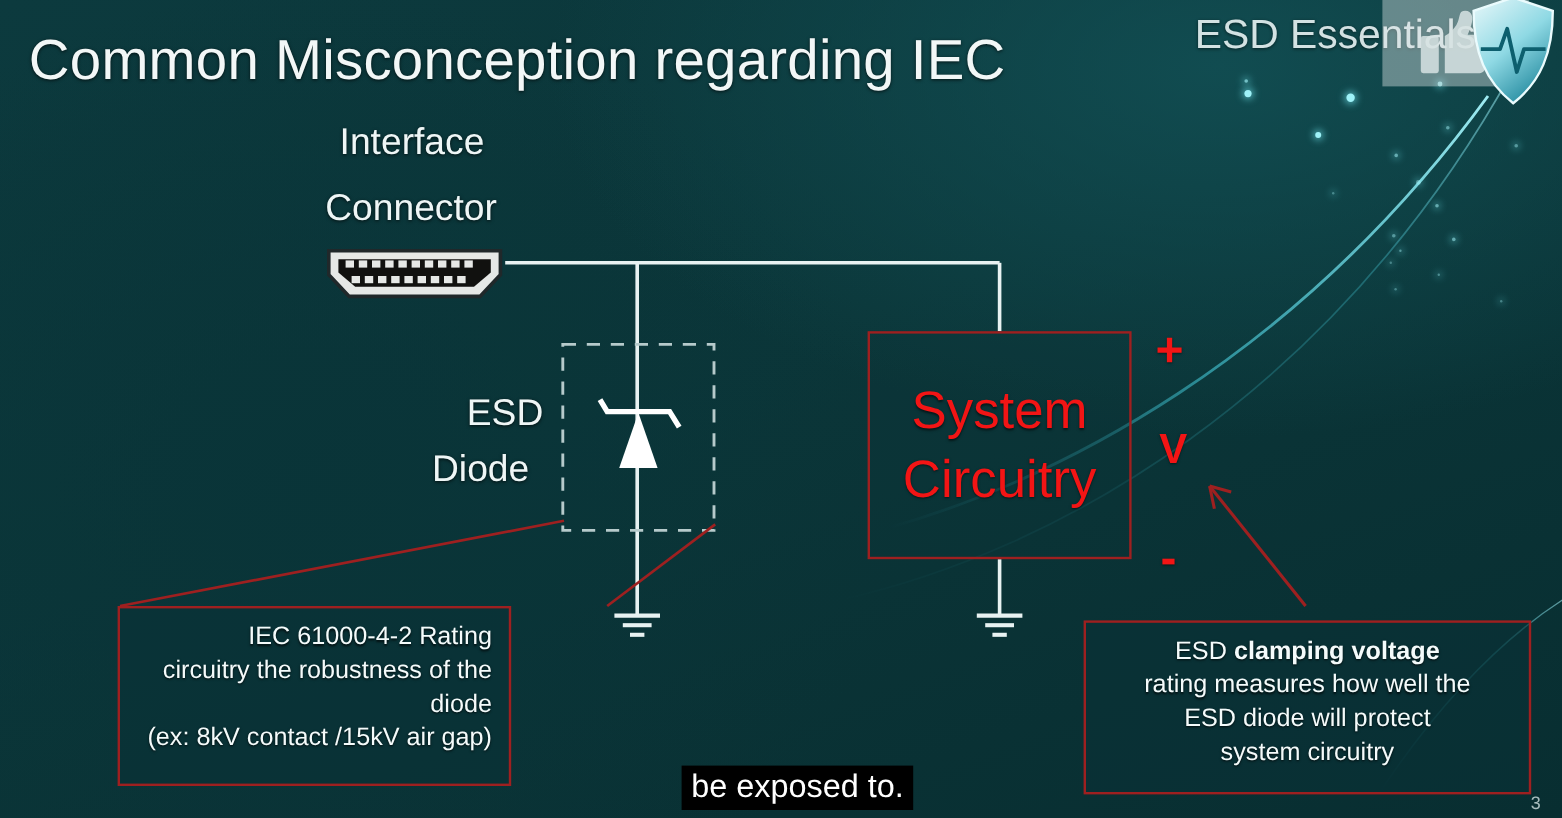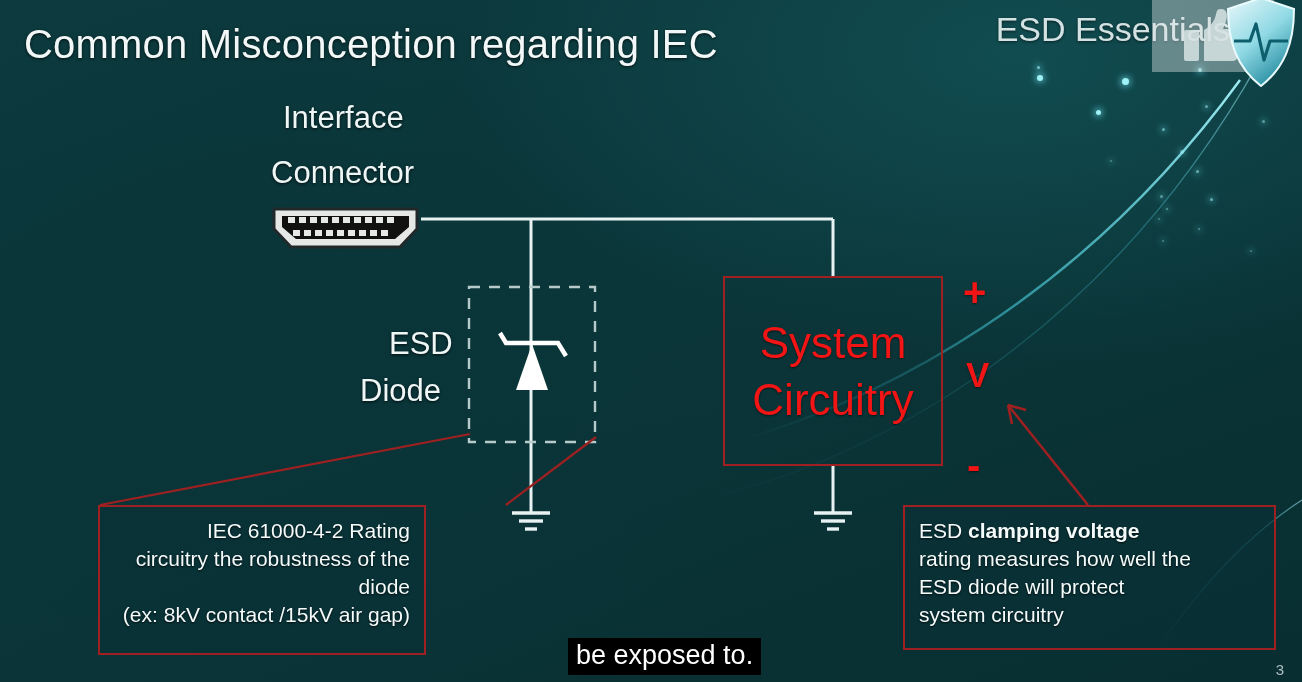--- a/index.html
+++ b/index.html
@@ -22,21 +22,21 @@
   .bg-layer{position:absolute;inset:0;pointer-events:none;}
   .swoosh{position:absolute;left:0;top:0;width:1302px;height:682px;}
   .particle{
     position:absolute;border-radius:50%;
     background:#9ff2f8;
     box-shadow:0 0 6px 2px rgba(120,240,250,0.55);
   }
   
   #title{
     position:absolute; left:24px; top:22px;
-    font-size:40px; color:#f2f7f7; letter-spacing:.2px;
+    font-size:47px; color:#f2f7f7; letter-spacing:.2px;
     text-shadow:0 1px 3px rgba(0,0,0,.7);
     white-space:nowrap;
   }
   #brand{
     position:absolute; right:72px; top:10px;
     font-size:34px; color:#e4eff0; opacity:.92;
     text-shadow:0 1px 3px rgba(0,0,0,.6);
     white-space:nowrap;
   }
   #shield{ position:absolute; right:2px; top:-6px; width:78px; height:100px; }
@@ -82,21 +82,21 @@
     position:absolute;
     border:2px solid #9e2020;
     background:rgba(10,50,54,.55);
     color:#f4fbfb;
     padding:10px 14px 8px 14px;
     font-size:21px;
     line-height:1.33;
     text-shadow:0 1px 2px rgba(0,0,0,.8);
   }
   #callout-left{ left:98px; top:505px; width:328px; height:150px;text-align:right; }
-  #callout-right{ left:903px; top:505px; width:373px; height:145px; }
+  #callout-right{ left:903px; top:517px; width:373px; height:145px;text-align:center; }
   .callout b{font-weight:bold;}
   
   #caption{
     position:absolute; left:540px; top:638px;
     background:#000; color:#fff;
     font-size:27px; padding:2px 8px 4px 8px;
     white-space:nowrap;
     margin-left:28px;
   }
   

